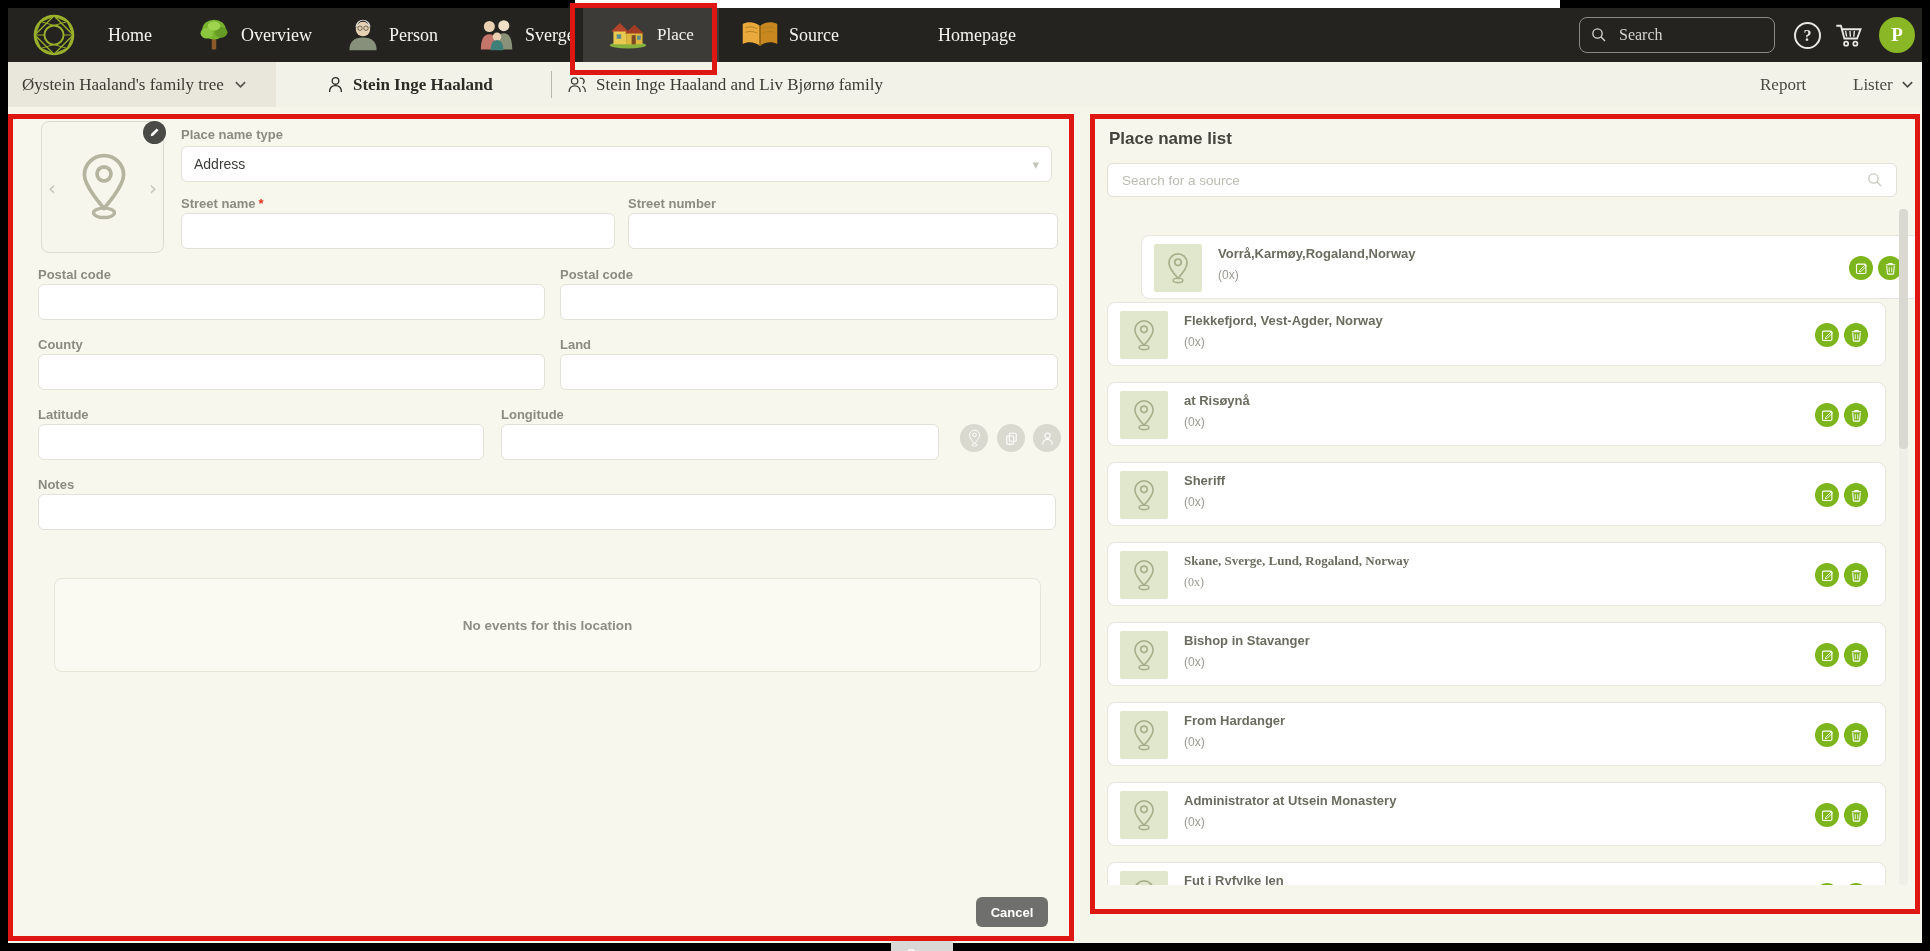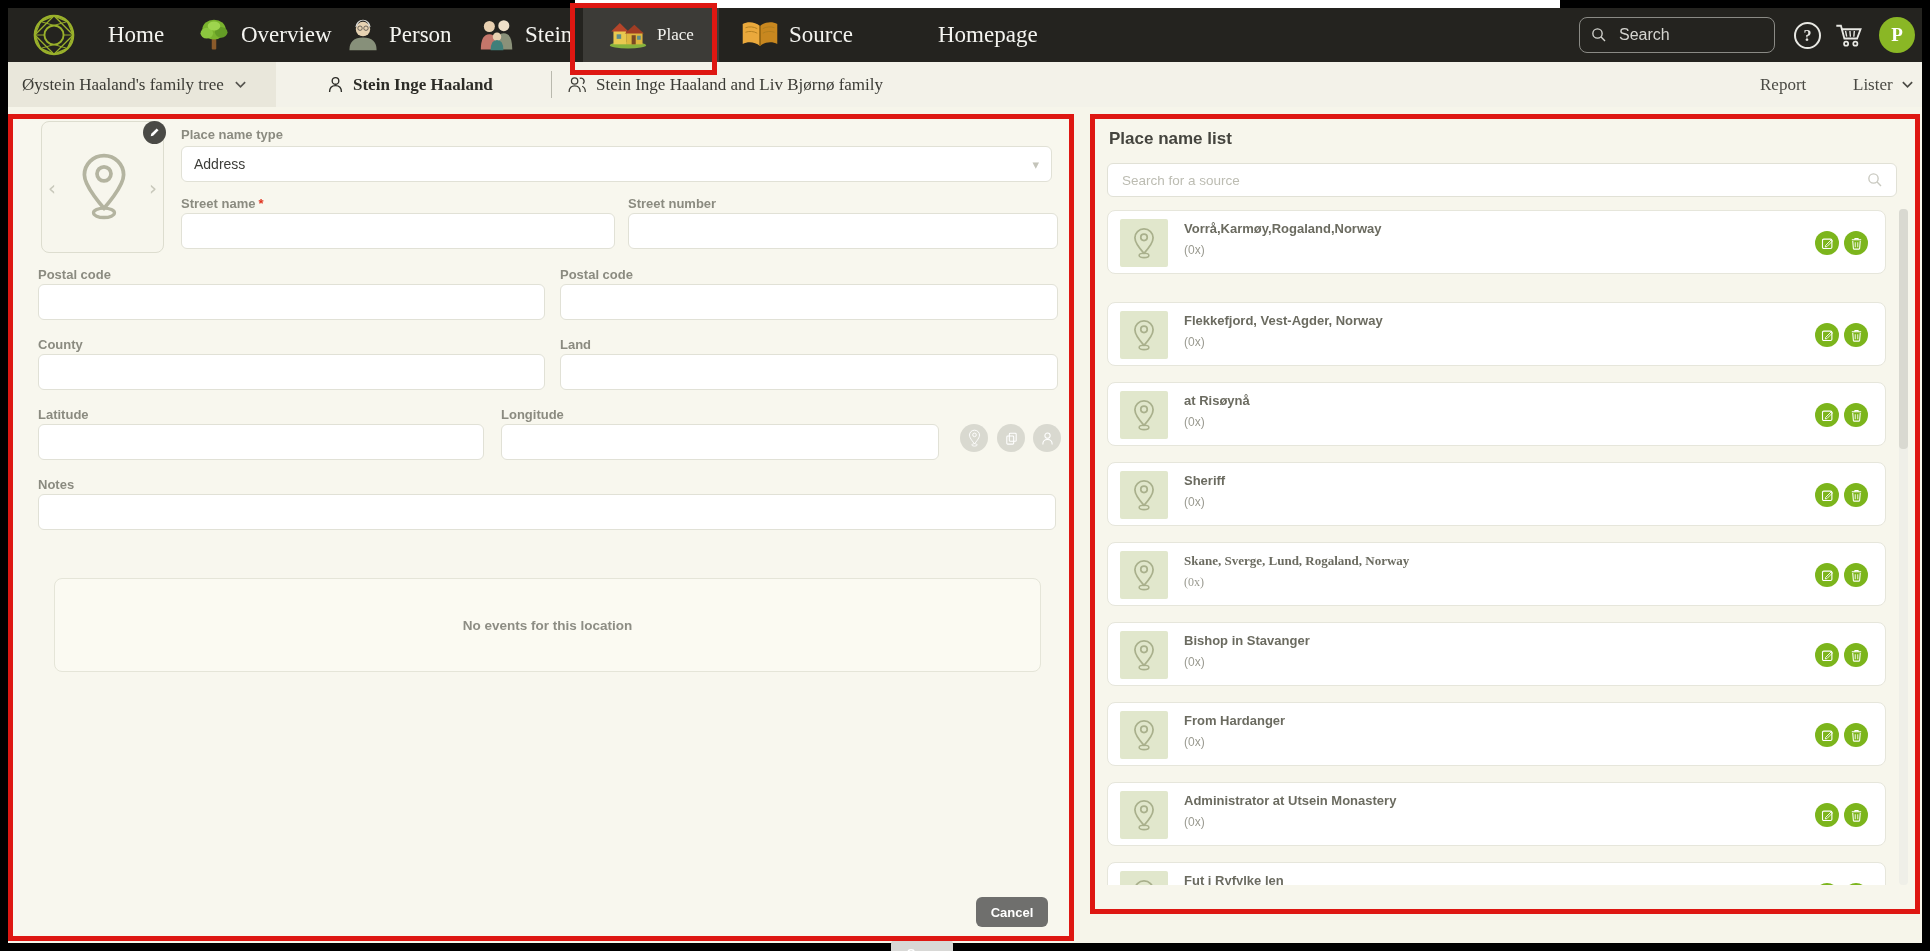--- a/index.html
+++ b/index.html
@@ -7,30 +7,30 @@
   #screen{position:relative;width:1930px;height:951px;background:#000;overflow:hidden;
           font-family:"Liberation Sans",sans-serif;}
   .abs{position:absolute;}
 
   
   .top-white{left:575px;top:0;width:985px;height:8px;background:#fff;}
 
   
   .navbar{left:8px;top:8px;width:1914px;height:54px;background:#24231f;}
   .nav-item{position:absolute;top:0;height:54px;display:flex;align-items:center;gap:9px;
-            color:#f4f4f0;font-family:"Liberation Serif",serif;font-size:23px;cursor:pointer;}
+            color:#f4f4f0;font-family:"Liberation Serif",serif;font-size:18px;cursor:pointer;}
   .nav-item svg{display:block;}
   .logo-wrap{position:absolute;left:23px;top:4px;width:46px;height:46px;}
   .place-tab{position:absolute;left:575px;top:0;width:136px;height:54px;background:#3c3b37;
              display:flex;align-items:center;justify-content:center;gap:9px;
              color:#f4f4f0;font-family:"Liberation Serif",serif;font-size:17px;cursor:pointer;}
   .nav-search{position:absolute;left:1571px;top:9px;width:196px;height:36px;border:1px solid #8a8a85;
               border-radius:8px;display:flex;align-items:center;padding:0 10px;gap:9px;}
   .nav-search input{background:transparent;border:none;outline:none;color:#e8e8e3;width:130px;
-                    font-family:Liberation Sans, sans-serif;font-size:16px;}
+                    font-family:Liberation Serif, serif;font-size:16px;}
   .nav-search input::placeholder{color:#d5d5d0;}
   .help-circle{position:absolute;left:1786px;top:14px;width:27px;height:27px;border:2px solid #e8e8e3;
                border-radius:50%;color:#e8e8e3;font-size:16px;font-weight:bold;display:flex;
                align-items:center;justify-content:center;cursor:pointer;font-family:"Liberation Serif",serif;}
   .cart-wrap{position:absolute;left:1826px;top:13px;cursor:pointer;}
   .avatar{position:absolute;left:1871px;top:9px;width:36px;height:36px;border-radius:50%;
           background:#8ab725;color:#fff;display:flex;align-items:center;justify-content:center;
           font-family:"Liberation Serif",serif;font-size:19px;font-weight:bold;cursor:pointer;}
 
   
@@ -209,21 +209,21 @@
       <span>
         <svg width="38" height="34" viewBox="0 0 44 40">
           <circle cx="13" cy="10" r="6.5" fill="#e8d0b0"></circle>
           <path d="M3 37 Q3 19 13 19 Q23 19 23 37 Z" fill="#c4766a"></path>
           <circle cx="30" cy="9" r="6.5" fill="#efe0c8"></circle>
           <path d="M20 37 Q20 18 30 18 Q40 18 40 37 Z" fill="#8a9179"></path>
           <circle cx="22" cy="22" r="5" fill="#e8d0b0"></circle>
           <path d="M14.5 38 Q14.5 26 22 26 Q29.5 26 29.5 38 Z" fill="#3f7f7a"></path>
         </svg>
       </span>
-      <span>Stein</span>
+      <span>Sverge</span>
     </div>
 
     <div class="place-tab">
       <span>
         <svg width="40" height="33" viewBox="0 0 44 36">
           <ellipse cx="22" cy="32" rx="20" ry="3.6" fill="#86b23d"></ellipse>
           <rect x="6" y="16" width="14" height="15" fill="#e9c94f"></rect>
           <polygon points="3.5,17 13,7.5 22.5,17" fill="#b5452a"></polygon>
           <rect x="20" y="18" width="18" height="13" fill="#dfb63e"></rect>
           <polygon points="18.5,19 29,9.5 39.5,19" fill="#a03d24"></polygon>
@@ -389,21 +389,21 @@
 
     <div class="pr-search">
       <input type="text" placeholder="Search for a source" style="">
       <svg width="18" height="18" viewBox="0 0 24 24" stroke="#c9c9c0">
           <use href="#sym-search"></use>
         </svg>
     </div>
 
     <div class="list-viewport">
 
-        <div class="place-card" style="top: 1px;">
+        <div class="place-card" style="top: 26px; margin-left: 34px;">
           <div class="thumb">
             <svg width="26" height="34" viewBox="0 0 24 30" stroke="#a9b08c">
               <use href="#sym-pin"></use>
             </svg>
           </div>
           <div class="pc-name">Vorrå,Karmøy,Rogaland,Norway</div>
           <div class="pc-count">(0x)</div>
           <div class="act-btn act-edit">
             <svg width="15" height="15" viewBox="0 0 24 24" stroke="#fff" fill="none">
               <use href="#sym-edit-sq"></use>

